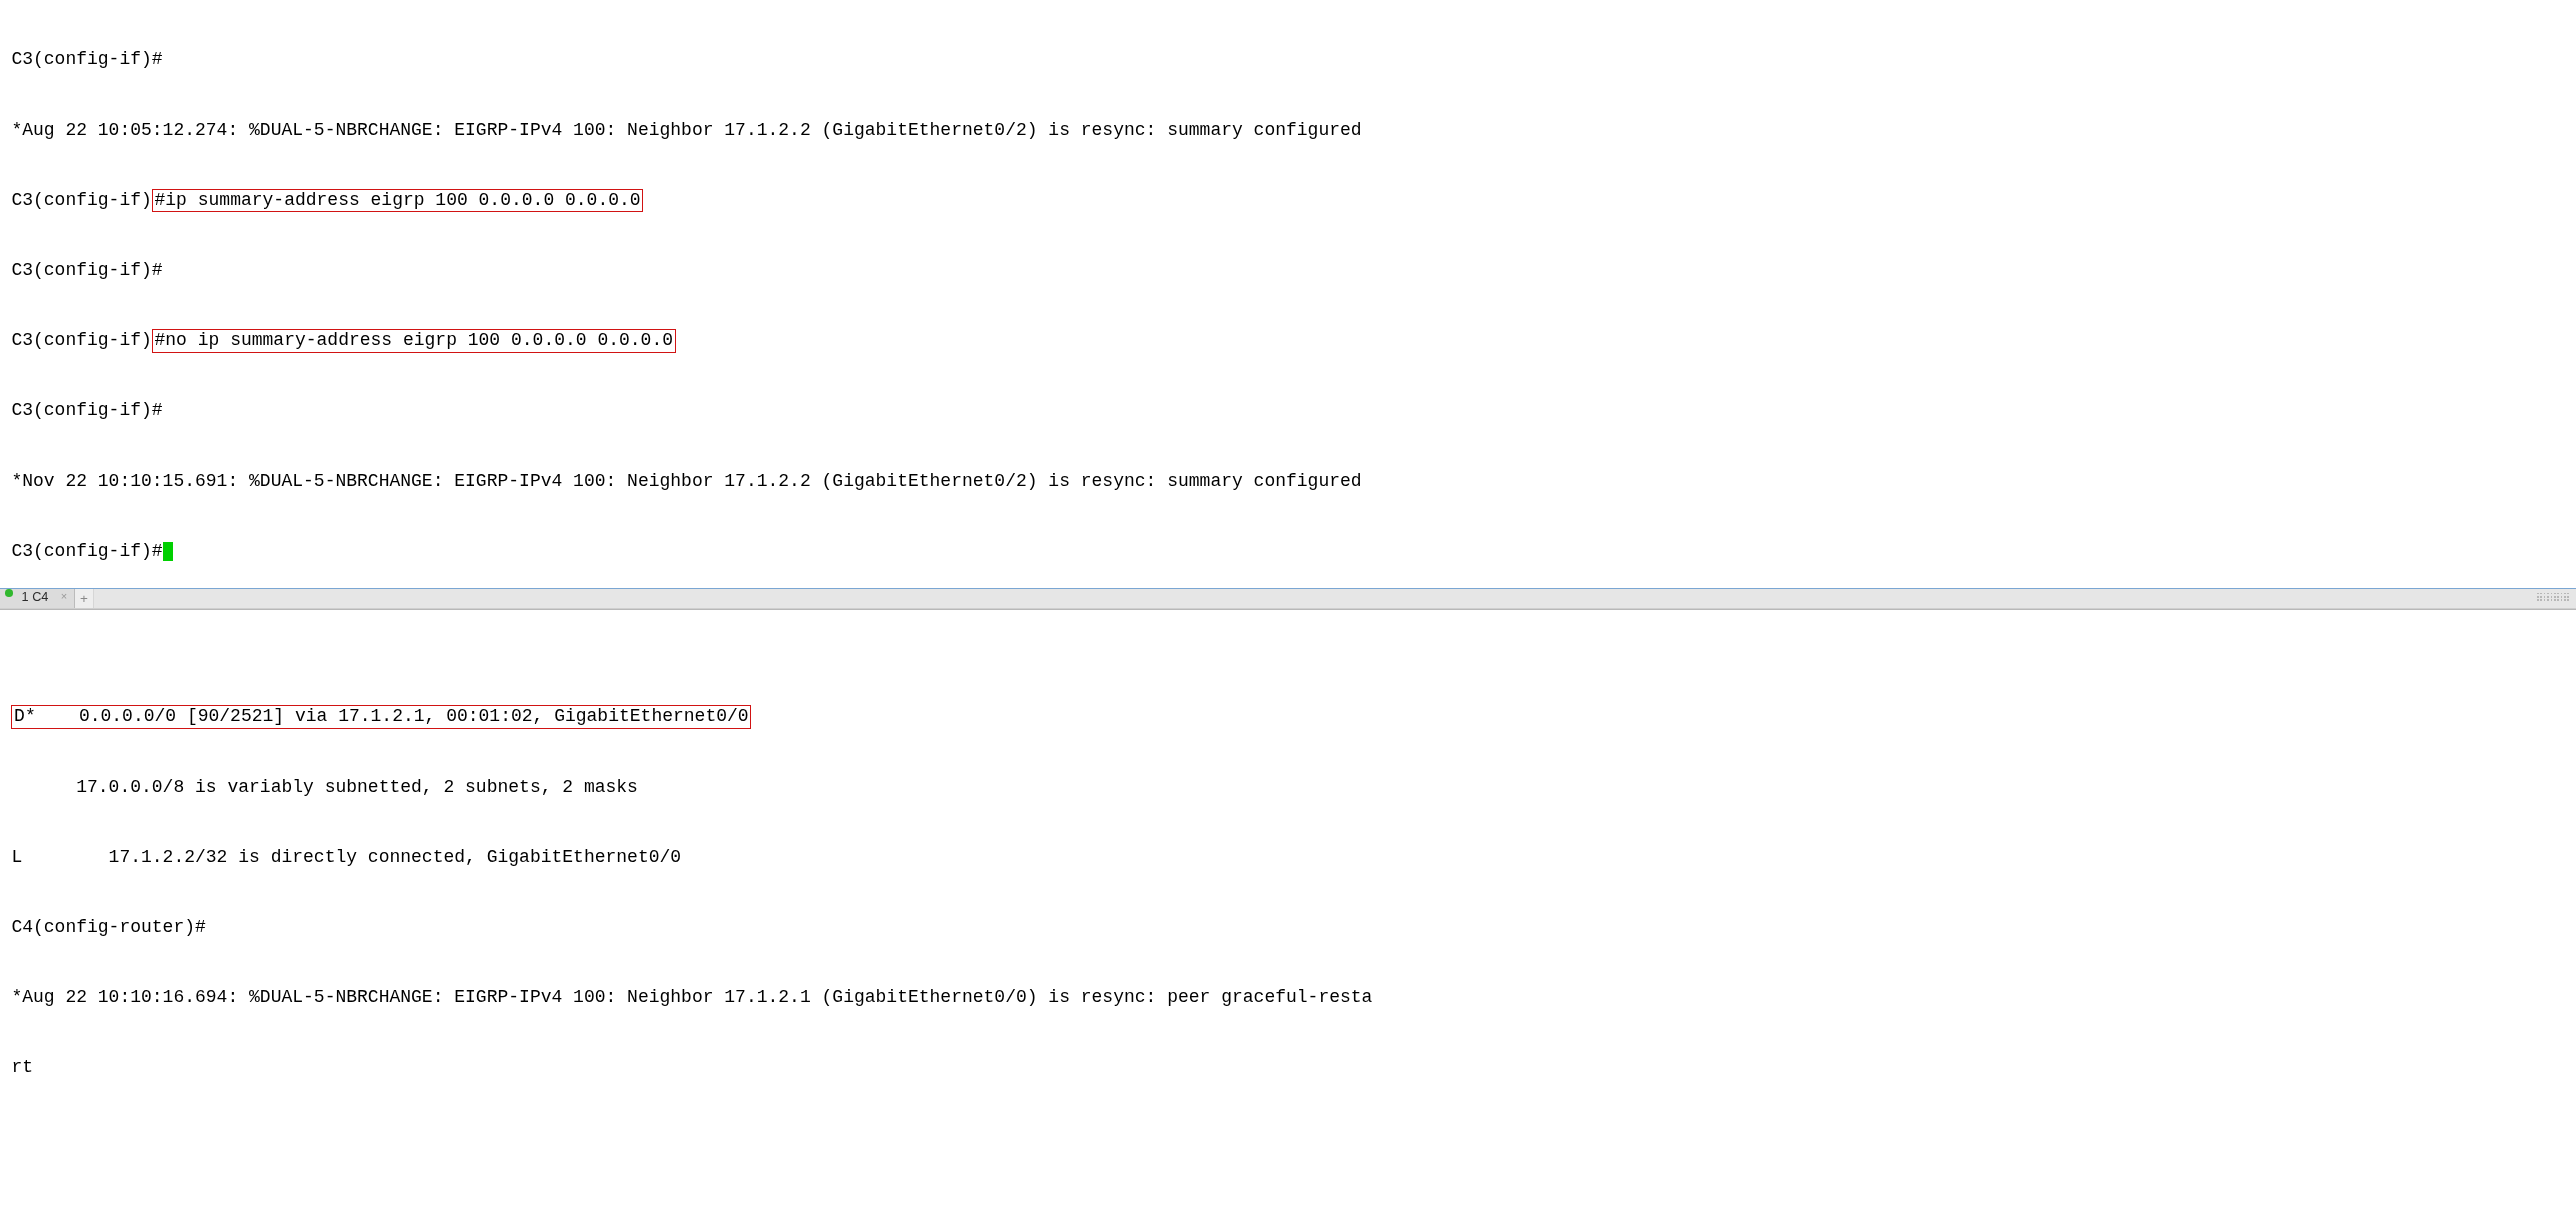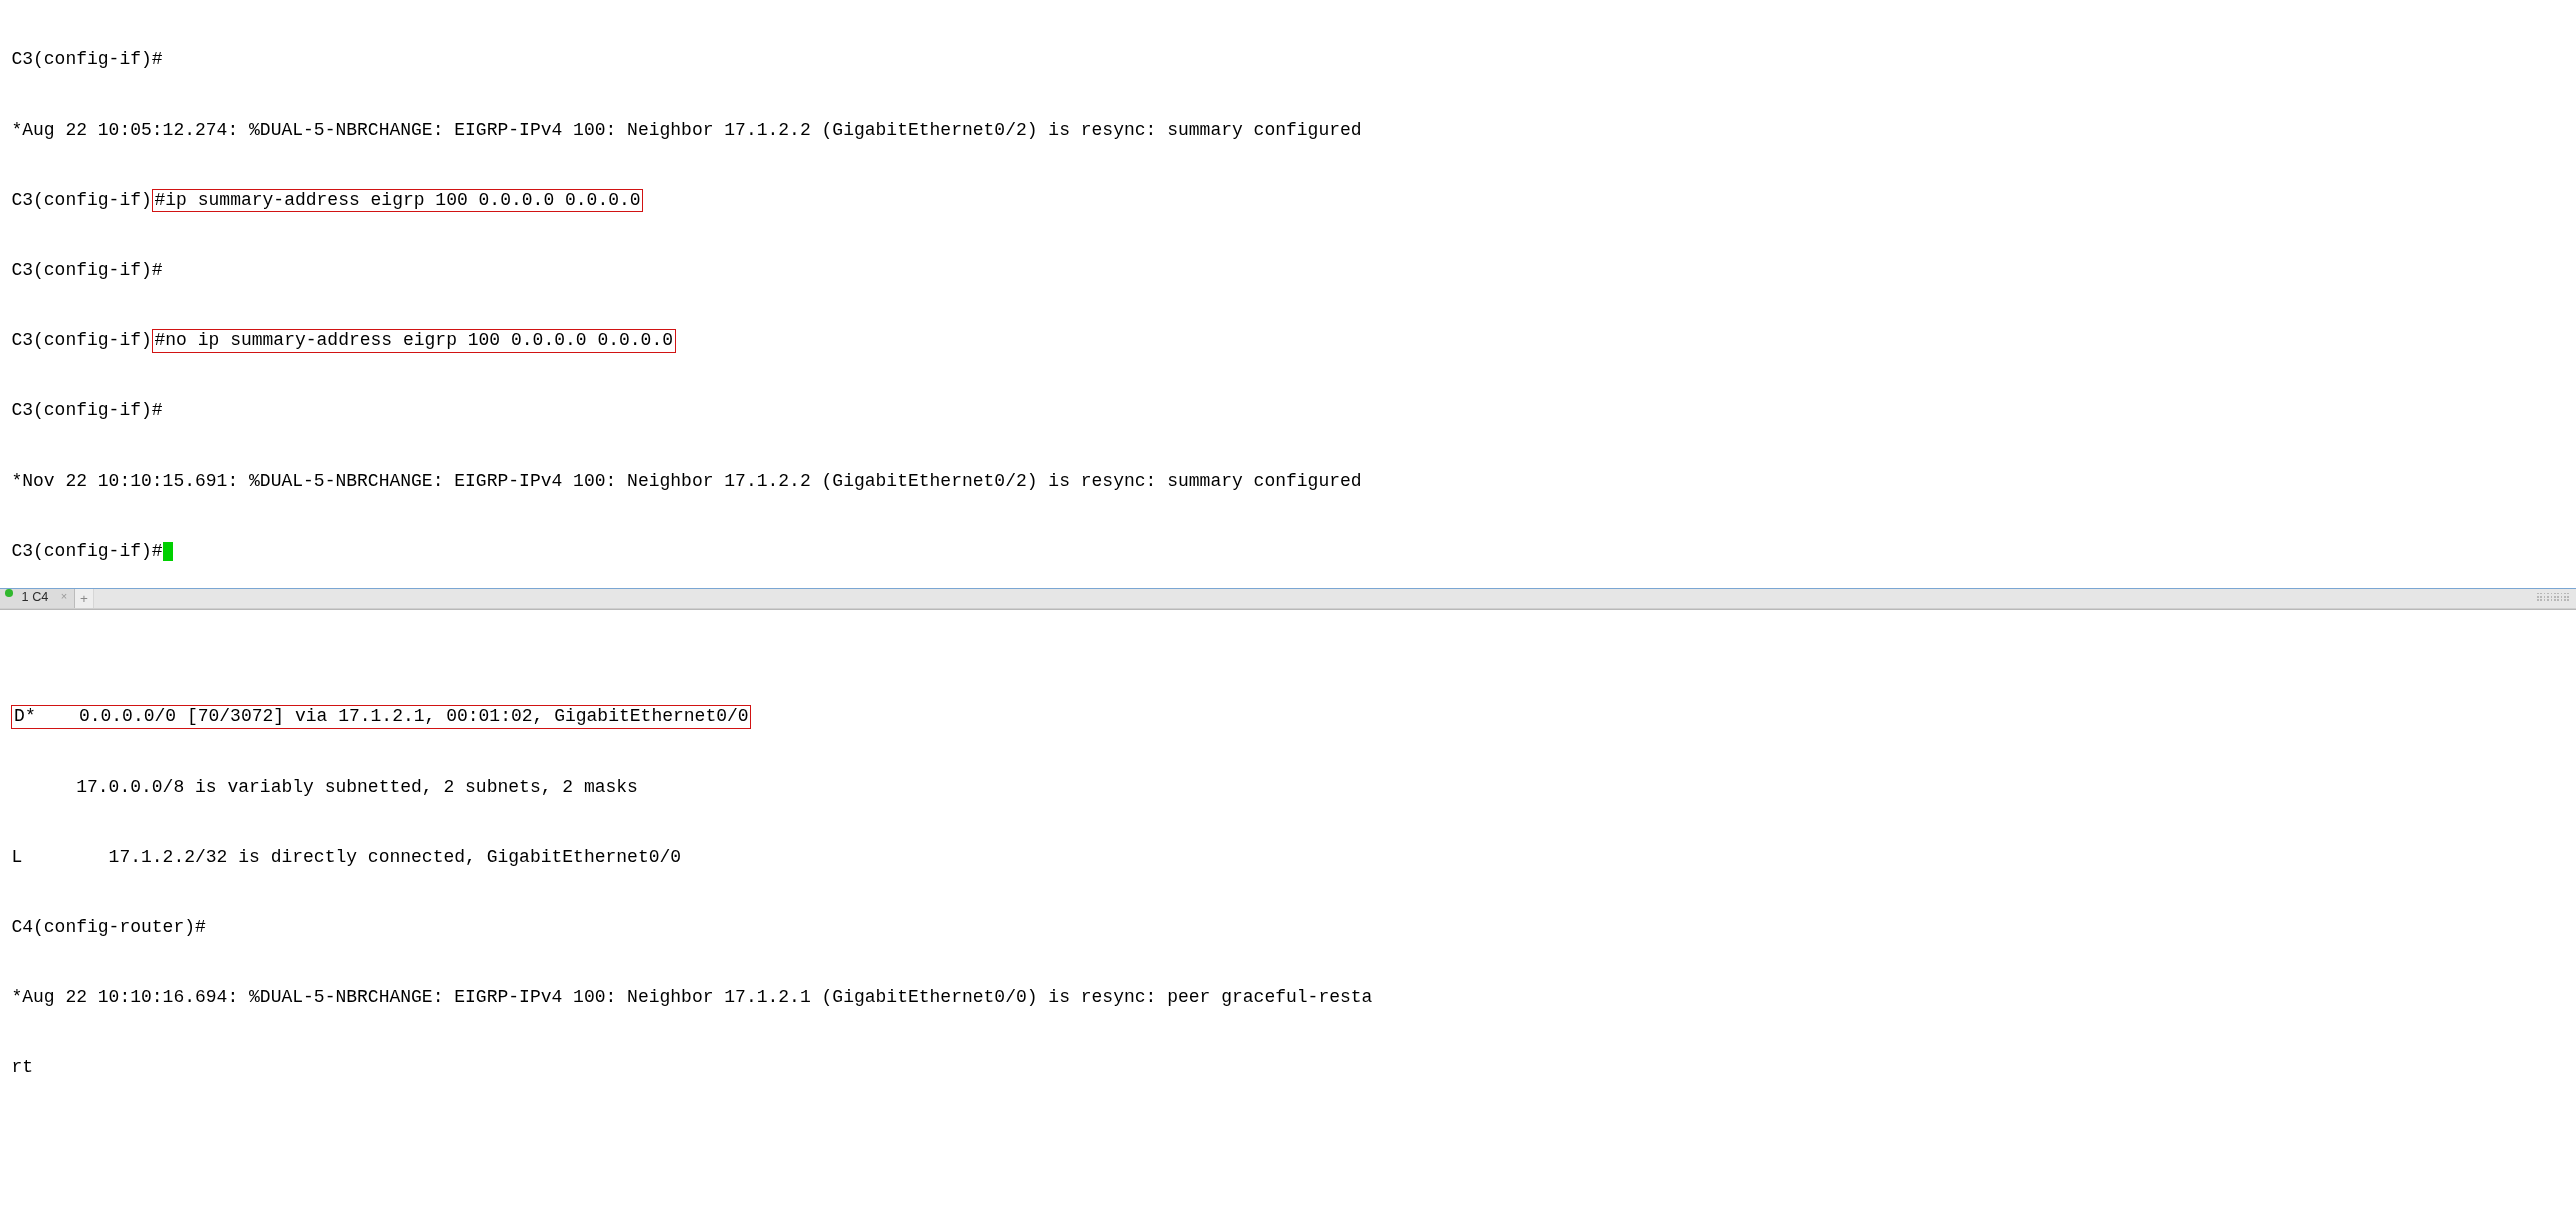--- a/index.html
+++ b/index.html
@@ -153,21 +153,21 @@
         <span></span>
         <span></span>
         <span></span>
         <span></span>
     </div>
   </div>
 </div>
 
 <div class="terminal-pane">
   <span class="line"></span>
-  <span class="line"><span class="redbox">D*    0.0.0.0/0 [70/3072] via 17.1.2.1, 00:01:02, GigabitEthernet0/0</span></span>
+  <span class="line"><span class="redbox">D*    0.0.0.0/0 [90/2521] via 17.1.2.1, 00:01:02, GigabitEthernet0/0</span></span>
   <span class="line">      17.0.0.0/8 is variably subnetted, 2 subnets, 2 masks</span>
   <span class="line">L        17.1.2.2/32 is directly connected, GigabitEthernet0/0</span>
   <span class="line">C4(config-router)#</span>
   <span class="line">*Aug 22 10:10:16.694: %DUAL-5-NBRCHANGE: EIGRP-IPv4 100: Neighbor 17.1.2.1 (GigabitEthernet0/0) is resync: peer graceful-resta</span>
   <span class="line">rt</span>
   
   
   <span class="line"></span>
   
   

